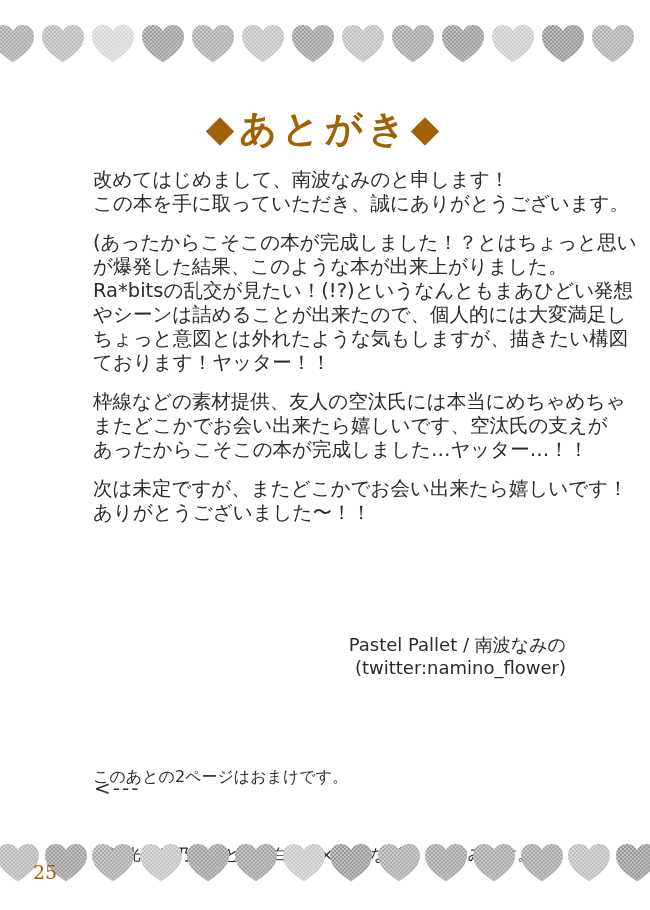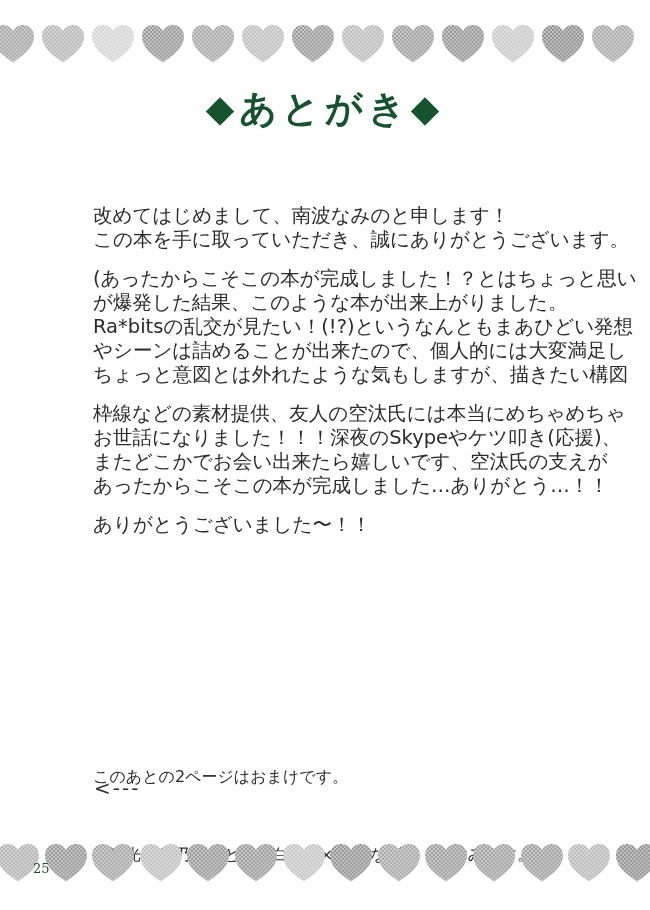--- a/index.html
+++ b/index.html
@@ -5,35 +5,35 @@
   html,body{margin:0;padding:0;background:#ffffff;}
   .page{
     position:relative;width:650px;height:910px;background:#ffffff;
     overflow:hidden;font-family:"DejaVu Sans","Liberation Sans",sans-serif;color:#2b2b2b;
   }
   .hearts{position:absolute;left:0;width:650px;height:40px;}
   .hearts-top{top:25px;}
   .hearts-bottom{top:844px;}
   .heart{position:absolute;top:0;width:42px;height:38px;}
   .title{
-    position:absolute;top:84px;left:0;width:100%;text-align:center;
-    font-size:37px;font-weight:bold;letter-spacing:5px;color:#14532d;
+    position:absolute;top:104px;left:0;width:100%;text-align:center;
+    font-size:37px;font-weight:bold;letter-spacing:5px;color:#a16207;
   }
-  .body-text{position:absolute;left:93px;top:168px;width:485px;margin-top:36px;}
+  .body-text{position:absolute;left:93px;top:168px;width:485px;}
   .body-line{font-size:19.5px;line-height:24px;height:24px;white-space:pre;color:#2b2b2b;}
   .body-line.blank{height:15px;}
   .signature{
     position:absolute;right:84px;top:633px;text-align:right;
     font-size:18px;line-height:23px;color:#2b2b2b;
   }
   .bonus{position:absolute;left:93px;top:712px;font-size:16px;line-height:26px;color:#2b2b2b;white-space:pre;}
   .arrow{position:absolute;left:94px;top:776px;font-size:20px;letter-spacing:2px;color:#333;}
   .page-number{
     position:absolute;left:33px;top:861px;z-index:2;
-    font-family:"DejaVu Serif","Liberation Serif",serif;font-size:13px;color:#14532d;
+    font-family:"DejaVu Serif","Liberation Serif",serif;font-size:19px;color:#a16207;
   }
 </style>
 </head>
 <body>
 
 <svg width="0" height="0" style="position:absolute" aria-hidden="true">
   <defs>
     <pattern id="halftone" width="3" height="3" patternUnits="userSpaceOnUse">
       <rect width="1.5" height="1.5" fill="rgba(255,255,255,0.5)"></rect>
       <rect x="1.5" y="1.5" width="1.5" height="1.5" fill="rgba(255,255,255,0.5)"></rect>
@@ -102,29 +102,34 @@
 
   <div class="body-text">
       <div class="body-line">改めてはじめまして、南波なみのと申します！</div>
       <div class="body-line">この本を手に取っていただき、誠にありがとうございます。</div>
       <div class="body-line blank">&nbsp;</div>
       <div class="body-line">(あったからこそこの本が完成しました！？とはちょっと思い</div>
       <div class="body-line">が爆発した結果、このような本が出来上がりました。</div>
       <div class="body-line">Ra*bitsの乱交が見たい！(!?)というなんともまあひどい発想</div>
       <div class="body-line">やシーンは詰めることが出来たので、個人的には大変満足し</div>
       <div class="body-line">ちょっと意図とは外れたような気もしますが、描きたい構図</div>
+      <div class="body-line">ております！ヤッター！！</div>
       <div class="body-line blank">&nbsp;</div>
       <div class="body-line">枠線などの素材提供、友人の空汰氏には本当にめちゃめちゃ</div>
-      <div class="body-line">お世話になりました！！！深夜のSkypeやケツ叩き(応援)、</div>
       <div class="body-line">またどこかでお会い出来たら嬉しいです、空汰氏の支えが</div>
-      <div class="body-line">あったからこそこの本が完成しました…ありがとう…！！</div>
+      <div class="body-line">あったからこそこの本が完成しました…ヤッター…！！</div>
       <div class="body-line blank">&nbsp;</div>
+      <div class="body-line">次は未定ですが、またどこかでお会い出来たら嬉しいです！</div>
       <div class="body-line">ありがとうございました〜！！</div>
     </div>
 
+  <div class="signature">
+    <div>Pastel Pallet / 南波なみの</div>
+    <div>(twitter:namino_flower)</div>
+  </div>
 
   <div class="bonus">
     <div>このあとの2ページはおまけです。</div>
     <div>天満光× 紫乃創　と　真白友也× 仁兎なずな　を含みます。</div>
   </div>
 
   <div class="arrow">&lt;---</div>
 
   <div class="page-number">25</div>
 

